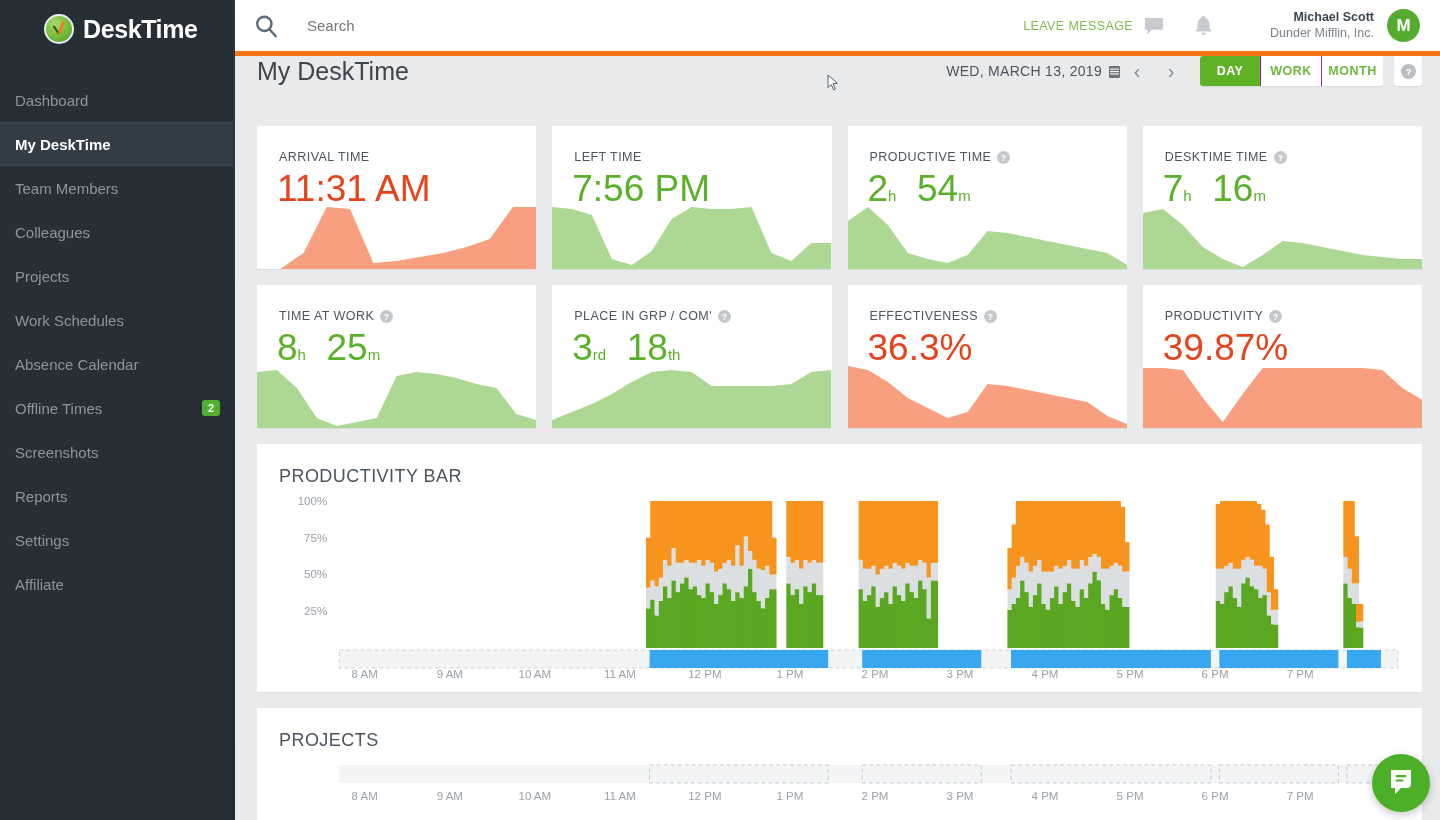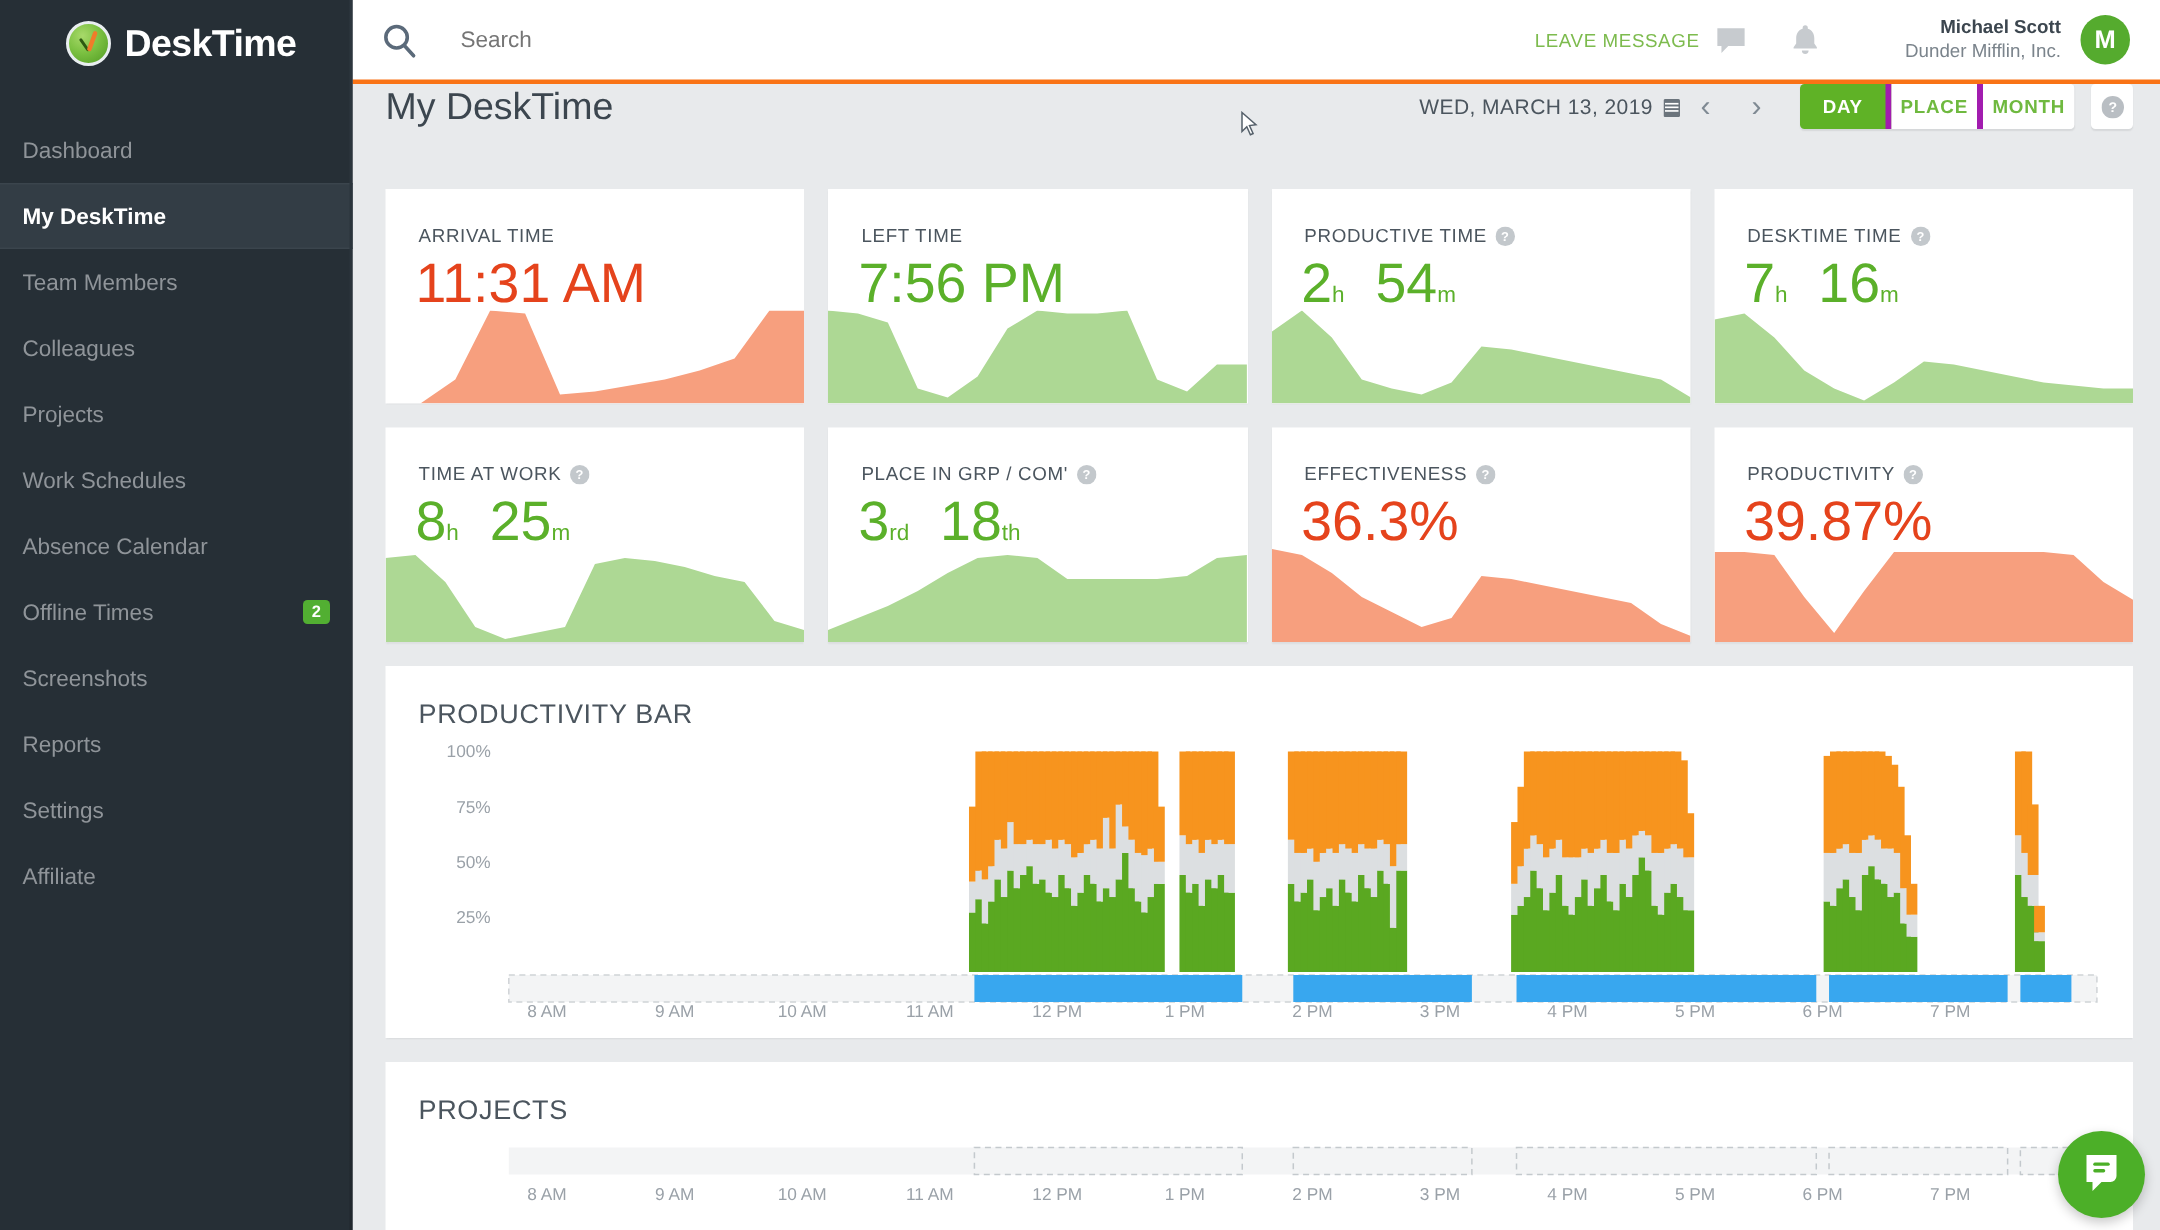--- a/index.html
+++ b/index.html
@@ -63,21 +63,21 @@
   .sidebar-edge {
     position:absolute; right:0; top:0; bottom:0; width:2px;
     background:linear-gradient(to bottom,#2d373f,#20272d);
   }
 
   
   .main { flex:1; display:flex; flex-direction:column; height:820px; background:#e8eaec; }
 
   .topbar {
     height:56px; background:#fff; display:flex; align-items:center;
-    padding:0 20px 0 18px; border-bottom:3px solid #f97316;
+    padding:0 20px 0 18px; border-bottom:5px solid #f97316;
     flex:0 0 56px;
   }
   .search-icon { width:26px; height:26px; flex:0 0 26px; color:#5b6a7a; }
   .search-input {
     border:none; outline:none; font-size:15px; color:#9aa1a8;
     font-family:"Liberation Sans", sans-serif; margin-left:28px; width:260px;
     background:transparent;
   }
   .topbar-right { margin-left:auto; display:flex; align-items:center; gap:0; }
   .leave-msg {
@@ -114,21 +114,21 @@
   }
   .arrow-btn:first-of-type { margin-left:18px; }
   .seg {
     display:flex; margin-left:12px; border-radius:3px; overflow:hidden;
     box-shadow:0 1px 1px rgba(0,0,0,.08);
   }
   .seg-btn {
     min-width:61px; height:30px; background:#fff; color:#6fb93f;
     font-size:12.5px; font-weight:bold; letter-spacing:0.5px;
     display:flex; align-items:center; justify-content:center; cursor:pointer;
-    border-right:4px solid #a21caf;
+    border-right:1px solid #a21caf;
   }
   .seg-btn:last-child { border-right:none; }
   .seg-btn.active { background:#5fb226; color:#fff; }
   .help-btn {
     width:28px; height:30px; background:#fff; border-radius:3px; margin-left:11px;
     display:flex; align-items:center; justify-content:center; cursor:pointer;
     box-shadow:0 1px 1px rgba(0,0,0,.08);
   }
   .qmark { width:15px; height:15px; color:#b9bec3; }
 
@@ -281,21 +281,21 @@
                 <rect x="1" y="3.6" width="9" height="1.1" fill="#fff"></rect>
                 <rect x="1" y="6" width="9" height="1.1" fill="#fff"></rect>
                 <rect x="1" y="8.4" width="9" height="1.1" fill="#fff"></rect>
               </svg>
           </span>
         </div>
         <div class="arrow-btn">‹</div>
         <div class="arrow-btn">›</div>
         <div class="seg" id="range-toggle">
             <div class="seg-btn active">DAY</div>
-            <div class="seg-btn">PLACE</div>
+            <div class="seg-btn">WORK</div>
             <div class="seg-btn">MONTH</div>
           </div>
         <div class="help-btn">
           <span class="qmark">
             <svg viewBox="0 0 16 16" fill="currentColor">
                 <circle cx="8" cy="8" r="8"></circle>
                 <text x="8" y="11.6" font-size="10" font-weight="bold" text-anchor="middle" fill="#fff" font-family="Liberation Sans, sans-serif">?</text>
               </svg>
           </span>
         </div>

